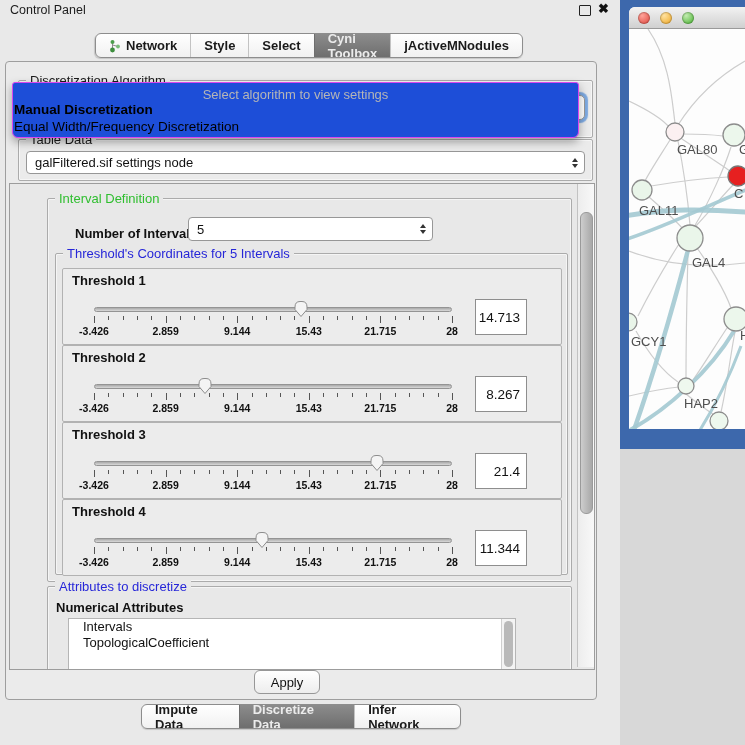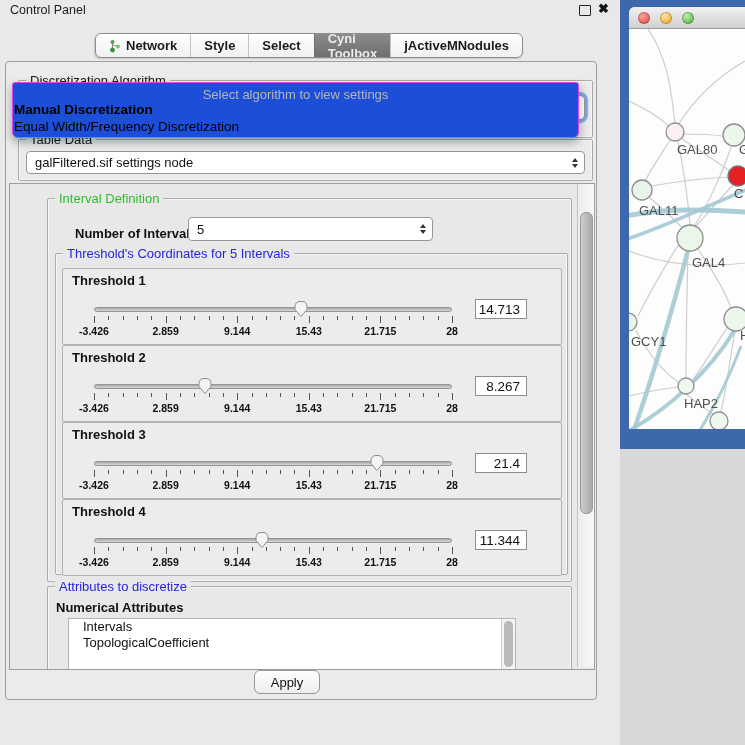--- a/index.html
+++ b/index.html
@@ -62,21 +62,21 @@
   .thr-box{position:absolute;left:6px;width:498px;height:75px;background:#ececec;border:1px solid #b2b2b2;border-radius:2px;}
   .thr-label{position:absolute;left:9px;top:4px;font-size:13px;font-weight:bold;color:#111;}
   .slider{position:absolute;left:31px;top:32px;width:358px;height:40px;}
   .track{position:absolute;left:0;top:6px;width:100%;height:5px;border-radius:3px;
          background:linear-gradient(#a9a9a9,#d9d9d9);border:1px solid #949494;box-sizing:border-box;}
   .handle{position:absolute;top:-1px;width:16px;height:18px;}
   .tick{position:absolute;top:15px;width:1px;background:#555;}
   .tick.minor{height:4px;}
   .tick.major{height:7px;}
   .tick-label{position:absolute;top:24px;transform:translateX(-50%);font-size:10.5px;font-weight:bold;color:#111;white-space:nowrap;}
-  .thr-value{position:absolute;left:412px;top:30px;width:52px;height:20px;background:#fff;border:1px solid #8e8e8e;
+  .thr-value{position:absolute;left:412px;top:30px;width:52px;height:36px;background:#fff;border:1px solid #8e8e8e;
              font-size:13.5px;color:#111;display:flex;align-items:center;justify-content:flex-end;padding-right:6px;box-sizing:border-box;}
 
   #attr-group{left:37px;top:402px;width:523px;height:120px;}
   #num-attr-label{left:8px;top:13px;font-size:13px;font-weight:bold;color:#111;}
   #attr-list{left:20px;top:31px;width:446px;height:200px;background:#fff;border:1px solid #b5b5b5;}
   .attr-item{padding-left:14px;font-size:13px;line-height:15.5px;color:#111;white-space:nowrap;}
   #attr-scroll{right:0;top:0;width:13px;height:100%;background:#f4f4f4;border-left:1px solid #cfcfcf;}
   #attr-thumb{left:1.5px;top:2px;width:9px;height:46px;background:#b9b9b9;border-radius:5px;}
 
   #apply-btn{left:248px;top:608px;width:64px;height:22px;background:linear-gradient(#ffffff,#ededed);
@@ -366,20 +366,31 @@
 
       <div id="apply-btn" class="abs">Apply</div>
     </div>
 
     <div id="popup" class="abs">
       <div id="popup-placeholder" class="abs">Select algorithm to view settings</div>
       <div class="abs popup-opt b" style="top:19px;">Manual Discretization</div>
       <div class="abs popup-opt" style="top:36px;">Equal Width/Frequency Discretization</div>
     </div>
 
+    <div id="bottom-tabs" class="abs segctl">
+        <div class="seg">
+          <span>Impute Data</span>
+        </div>
+        <div class="seg sel">
+          <span>Discretize Data</span>
+        </div>
+        <div class="seg">
+          <span>Infer Network</span>
+        </div>
+      </div>
   </div>
 
   <div id="right" class="abs">
     <div id="blue" class="abs"></div>
 
     <div id="net-window" class="abs">
       <div id="net-titlebar" class="abs">
         <div id="light-red" class="light"></div>
         <div id="light-yellow" class="light"></div>
         <div id="light-green" class="light"></div>

